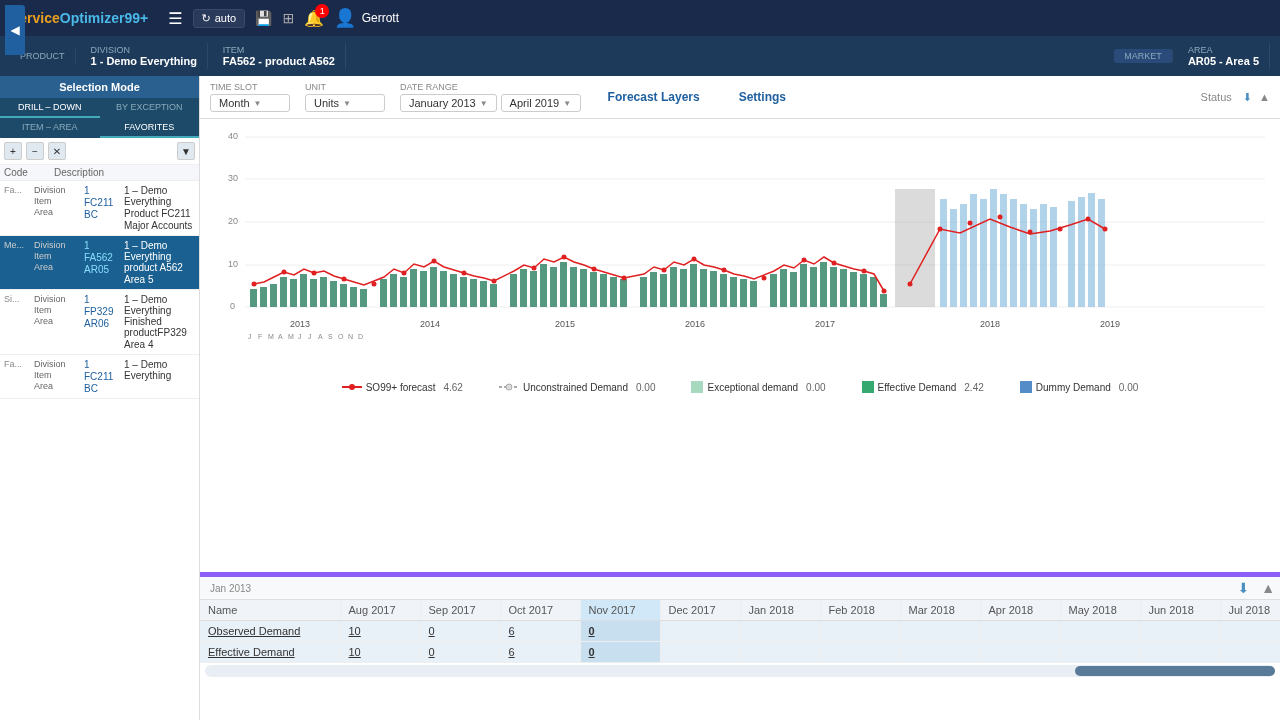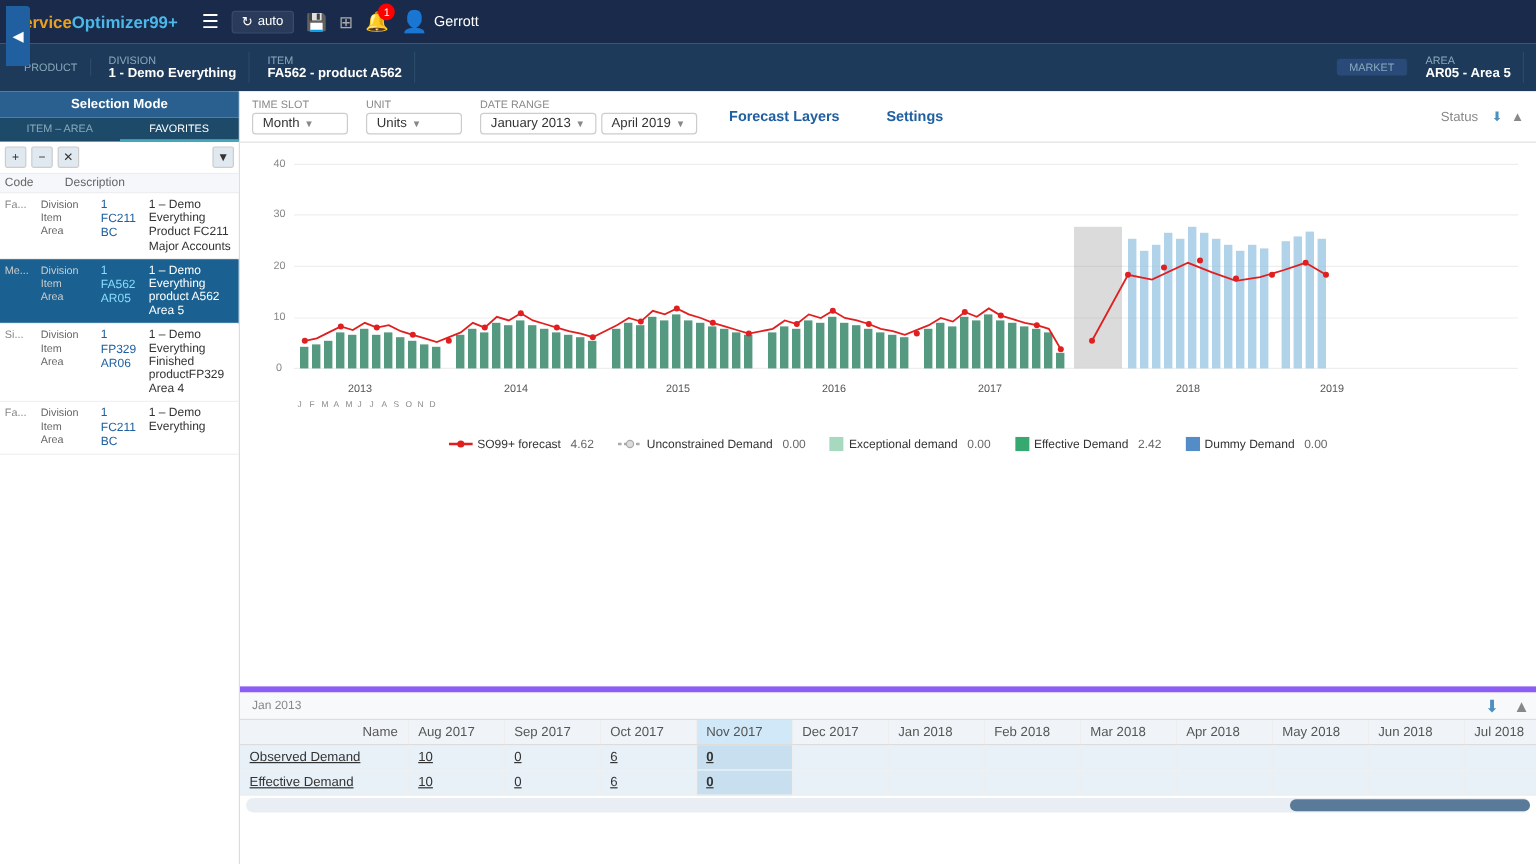--- a/index.html
+++ b/index.html
@@ -188,23 +188,24 @@
     .chart-container {
       flex: 1;
       background: white;
       padding: 10px;
       position: relative;
       overflow: hidden;
     }
     .chart-legend {
       display: flex;
       justify-content: center;
-      gap: 20px;
+      gap: 36px;
       padding: 5px 0;
       font-size: 10px;
+      margin-top: 17px;
     }
     .legend-item { display: flex; align-items: center; gap: 4px; }
 
     
     .data-table-wrapper {
       background: white;
       border-top: 5px solid #8b5cf6;
       height: 148px;
       overflow: hidden;
       position: relative;
@@ -222,21 +223,21 @@
       background: #f0f4f8;
       border-bottom: 1px solid #ddd;
       border-right: 1px solid #eee;
       padding: 4px 8px;
       text-align: left;
       font-weight: normal;
       color: #555;
       white-space: nowrap;
       min-width: 80px;
     }
-    .data-table th:first-child { min-width: 140px; text-align: right; }
+    .data-table th:first-child { min-width: 140px; }
     .data-table td {
       border-bottom: 1px solid #eee;
       border-right: 1px solid #eee;
       padding: 4px 8px;
       white-space: nowrap;
       text-decoration: underline;
     }
     .data-table td:first-child { color: #333; font-weight: normal; }
     .data-table tr.highlighted td { background: #e8f0f8; }
     .highlighted-cell { background: #c8dff0 !important; color: #333; font-weight: bold; }
@@ -320,20 +321,28 @@
     <span class="label">Area</span>
     <span class="value">AR05 - Area 5</span>
   </div>
 </div>
 
 <div class="main-layout">
 
   <div class="left-sidebar">
     <div class="sidebar-header">
       <span>Selection Mode</span>
+    </div>
+    <div class="sidebar-tabs">
+      <div class="sidebar-tab active">
+        <span>DRILL – DOWN</span>
+      </div>
+      <div class="sidebar-tab">
+        <span>BY EXCEPTION</span>
+      </div>
     </div>
     <div class="sidebar-tabs">
       <div class="sidebar-tab">
         <span>ITEM – AREA</span>
       </div>
       <div class="sidebar-tab active">
         <span>FAVORITES</span>
       </div>
     </div>
     <div class="sidebar-controls">

